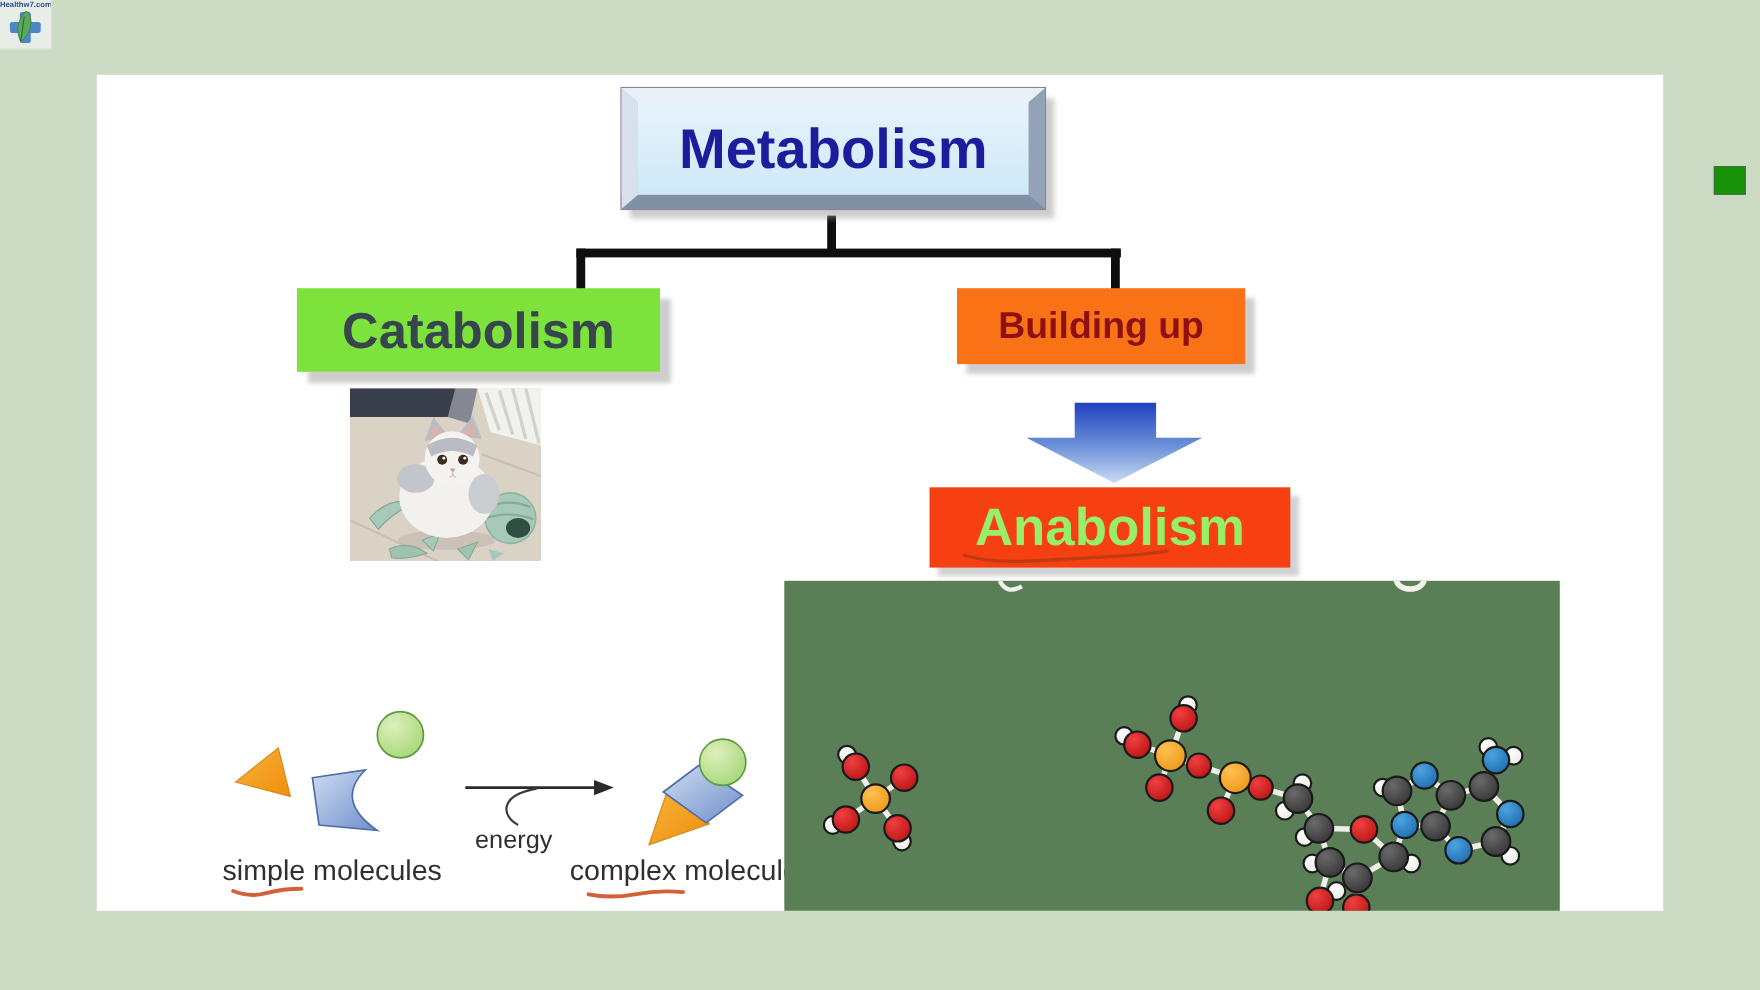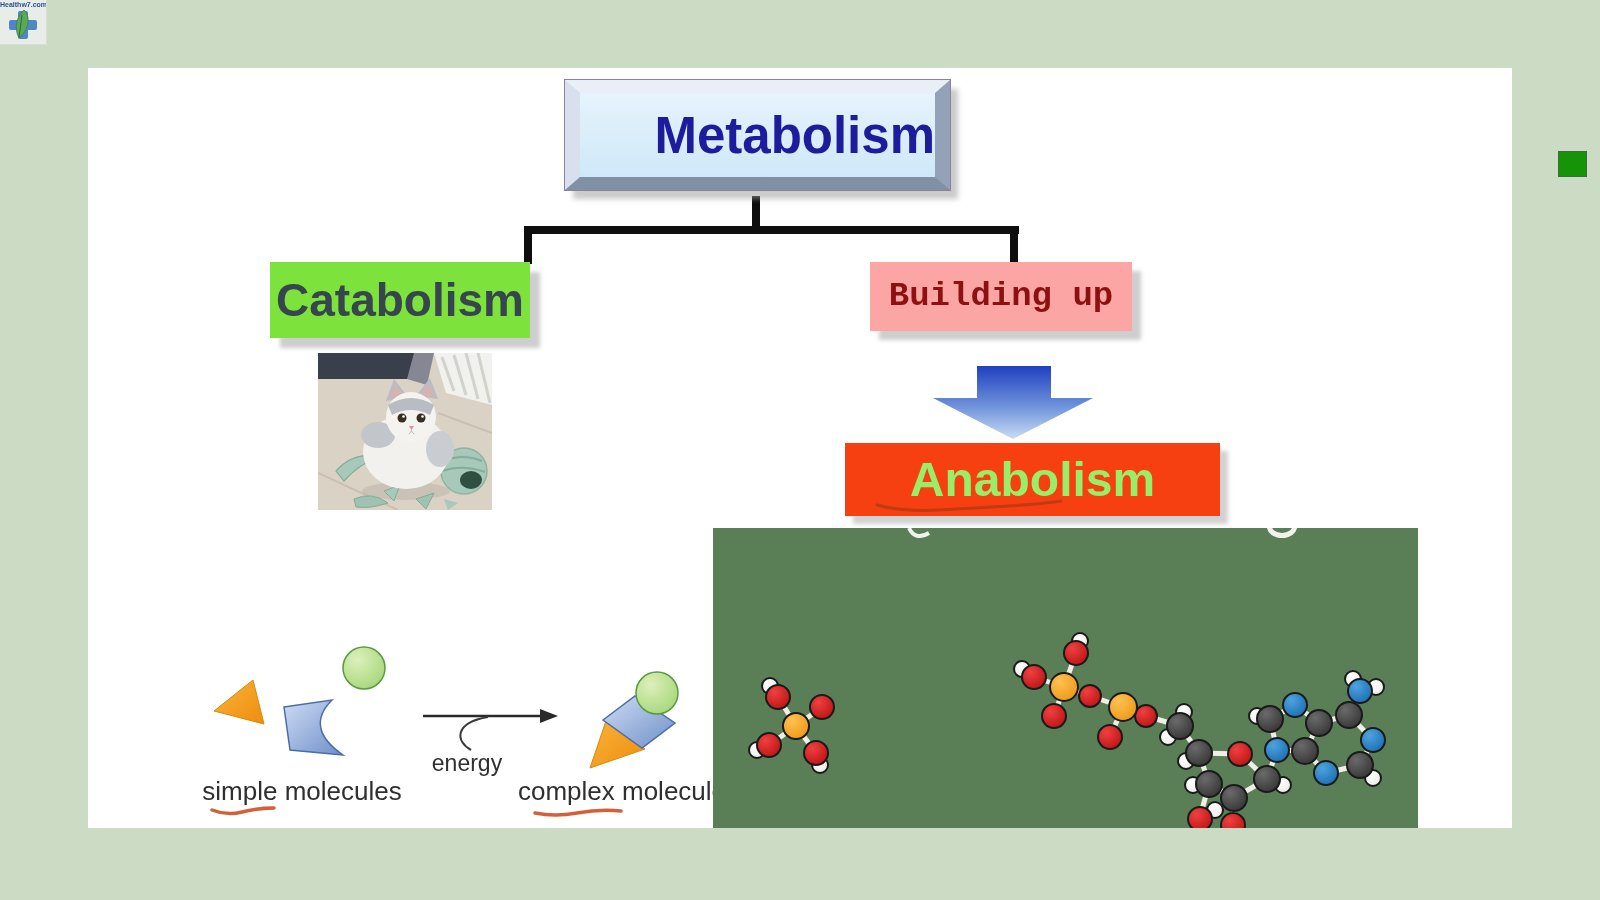--- a/index.html
+++ b/index.html
@@ -45,41 +45,40 @@
     box-shadow:8px 9px 5px rgba(160,160,160,.55);
     display:flex;align-items:center;justify-content:center;
   }
   .metabolism-label{
     font-size:51px;font-weight:bold;color:#1c1c9c;
   }
 
   .tree-line{position:absolute;background:#0e0e0e;}
 
   .box-catabolism{
-    position:absolute;left:270px;top:262px;width:260px;height:76px;
+    position:absolute;left:270px;top:262px;width:330px;height:76px;
     background:#7de23b;
     box-shadow:10px 10px 4px rgba(198,198,198,.85);
     display:flex;align-items:center;justify-content:center;
   }
   .box-catabolism span{font-size:46px;font-weight:bold;color:#36454e;}
 
   .box-building{
     position:absolute;left:870px;top:262px;width:262px;height:69px;
-    background:#fca5a5;
+    background:#f97316;
     box-shadow:9px 9px 4px rgba(198,198,198,.85);
     display:flex;flex-direction:column;align-items:center;justify-content:center;
     line-height:1.18;
-    font-family:Liberation Mono, monospace;
   }
   .box-building span{font-size:34px;font-weight:bold;color:#8e1111;}
 
   .arrow-svg{position:absolute;left:923px;top:366px;}
 
   .box-anabolism{
-    position:absolute;left:845px;top:443px;width:375px;height:73px;
+    position:absolute;left:845px;top:443px;width:328px;height:73px;
     background:#f64012;
     box-shadow:8px 8px 4px rgba(205,205,205,.9);
     display:flex;align-items:center;justify-content:center;
   }
   .box-anabolism span{font-size:48px;font-weight:bold;color:#98ee68;}
   .anabolism-squiggle{position:absolute;left:872px;top:497px;}
 
   .cat-photo{position:absolute;left:318px;top:353px;}
 
   .reaction-svg{position:absolute;left:190px;top:638px;}
@@ -106,21 +105,21 @@
 
   <div class="slide">
 
     <div class="marker-square"></div>
 
     <div class="tree-line" style="left:664px;top:128px;width:8px;height:36px;"></div>
     <div class="tree-line" style="left:436px;top:158px;width:495px;height:8px;"></div>
     <div class="tree-line" style="left:436px;top:158px;width:8px;height:38px;"></div>
     <div class="tree-line" style="left:922px;top:158px;width:8px;height:40px;"></div>
 
-    <div class="metabolism-frame" style="left:477px;top:12px;justify-content:flex-end;">
+    <div class="metabolism-frame" style="left:477px;top:12px;">
       <span class="metabolism-label">Metabolism</span>
     </div>
 
     <div class="box-catabolism" style="left:182px;top:194px;">
       <span>Catabolism</span>
     </div>
 
     <div class="box-building" style="left:782px;top:194px;">
       <span>Building up</span>
     </div>

